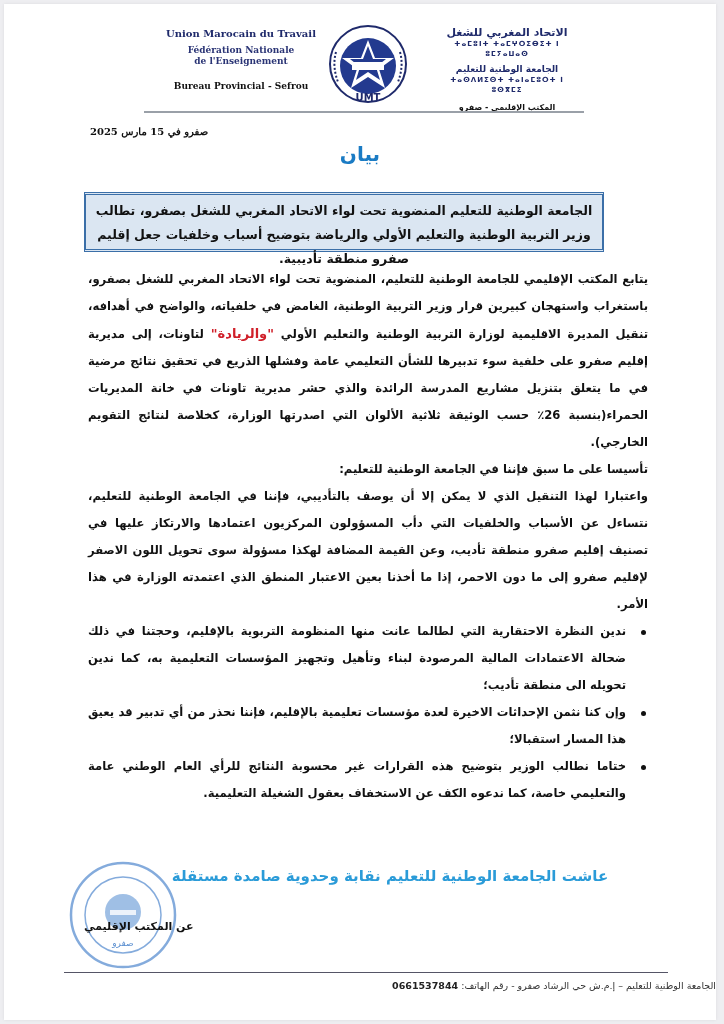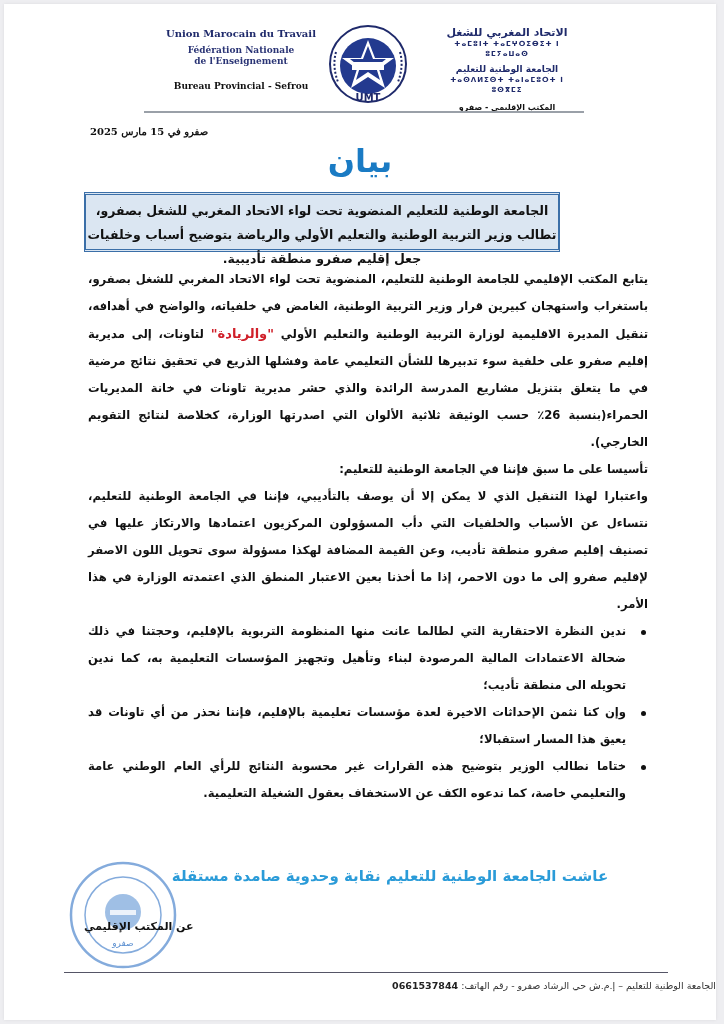--- a/index.html
+++ b/index.html
@@ -34,26 +34,26 @@
   .hdr-right .a3 { font-size:8px; color:#111; margin-top:8px; }
 
   .hdr-rule { position:absolute; left:140px; top:107px; width:440px; height:2px; background:#9aa0a8; }
 
   .date {
     position:absolute; left:86px; top:122px; direction:rtl; font-weight:bold;
     font-size:10px; color:#111; font-family:"DejaVu Serif", serif;
   }
   .title {
     position:absolute; left:0; right:0; top:138px; text-align:center;
-    font-size:32px; font-weight:bold; color:#1a7bc4; direction:rtl;
+    font-size:20px; font-weight:bold; color:#1a7bc4; direction:rtl;
     letter-spacing:18px;
   }
   
   .subject {
-    position:absolute; left:80px; top:188px; width:476px; height:60px;
+    position:absolute; left:80px; top:188px; width:520px; height:60px;
     background:#dbe6f2;
     border-top:3px double #3b6fa8; border-bottom:3px double #3b6fa8;
     border-left:2px solid #3b6fa8; border-right:2px solid #3b6fa8;
     direction:rtl; text-align:center; font-weight:bold; font-size:12.5px;
     line-height:24px; color:#111; padding-top:4px; box-sizing:border-box;
   }
   
   .body {
     position:absolute; left:84px; top:262px; width:560px;
     direction:rtl; text-align:justify; font-weight:bold; font-size:11.6px;
@@ -126,21 +126,21 @@
   <div class="title">بيان</div>
 
   <div class="subject">الجامعة الوطنية للتعليم المنضوية تحت لواء الاتحاد المغربي للشغل بصفرو، تطالب وزير التربية الوطنية والتعليم الأولي والرياضة بتوضيح أسباب وخلفيات جعل إقليم صفرو منطقة تأديبية.</div>
 
   <div class="body">
     <p><span>يتابع المكتب الإقليمي للجامعة الوطنية للتعليم، المنضوية تحت لواء الاتحاد المغربي للشغل بصفرو، باستغراب واستهجان كبيرين قرار وزير التربية الوطنية، الغامض في خلفياته، والواضح في أهدافه، تنقيل المديرة الاقليمية لوزارة التربية الوطنية والتعليم الأولي </span><span class="red">"والريادة"</span><span> لتاونات، إلى مديرية إقليم صفرو على خلفية سوء تدبيرها للشأن التعليمي عامة وفشلها الذريع في تحقيق نتائج مرضية في ما يتعلق بتنزيل مشاريع المدرسة الرائدة والذي حشر مديرية تاونات في خانة المديريات الحمراء(بنسبة 26٪ حسب الوثيقة ثلاثية الألوان التي اصدرتها الوزارة، كخلاصة لنتائج التقويم الخارجي).</span></p>
     <p>تأسيسا على ما سبق فإننا في الجامعة الوطنية للتعليم:</p>
     <p>واعتبارا لهذا التنقيل الذي لا يمكن إلا أن يوصف بالتأديبي، فإننا في الجامعة الوطنية للتعليم، نتساءل عن الأسباب والخلفيات التي دأب المسؤولون المركزيون اعتمادها والارتكاز عليها في تصنيف إقليم صفرو منطقة تأديب، وعن القيمة المضافة لهكذا مسؤولة سوى تحويل اللون الاصفر لإقليم صفرو إلى ما دون الاحمر، إذا ما أخذنا بعين الاعتبار المنطق الذي اعتمدته الوزارة في هذا الأمر.</p>
     <ul class="bullets">
       <li>ندين النظرة الاحتقارية التي لطالما عانت منها المنظومة التربوية بالإقليم، وحجتنا في ذلك ضحالة الاعتمادات المالية المرصودة لبناء وتأهيل وتجهيز المؤسسات التعليمية به، كما ندين تحويله الى منطقة تأديب؛</li>
-      <li>وإن كنا نثمن الإحداثات الاخيرة لعدة مؤسسات تعليمية بالإقليم، فإننا نحذر من أي تاونات قد يعيق هذا المسار استقبالا؛</li>
+      <li>وإن كنا نثمن الإحداثات الاخيرة لعدة مؤسسات تعليمية بالإقليم، فإننا نحذر من أي تدبير قد يعيق هذا المسار استقبالا؛</li>
       <li>ختاما نطالب الوزير بتوضيح هذه القرارات غير محسوبة النتائج للرأي العام الوطني عامة والتعليمي خاصة، كما ندعوه الكف عن الاستخفاف بعقول الشغيلة التعليمية.</li>
     </ul>
   </div>
 
   <div class="closing">
     <div class="c2">عاشت الجامعة الوطنية للتعليم نقابة وحدوية صامدة مستقلة</div>
   </div>
 
   <div class="stamp">
     <svg width="110" height="110" viewBox="0 0 110 110">

